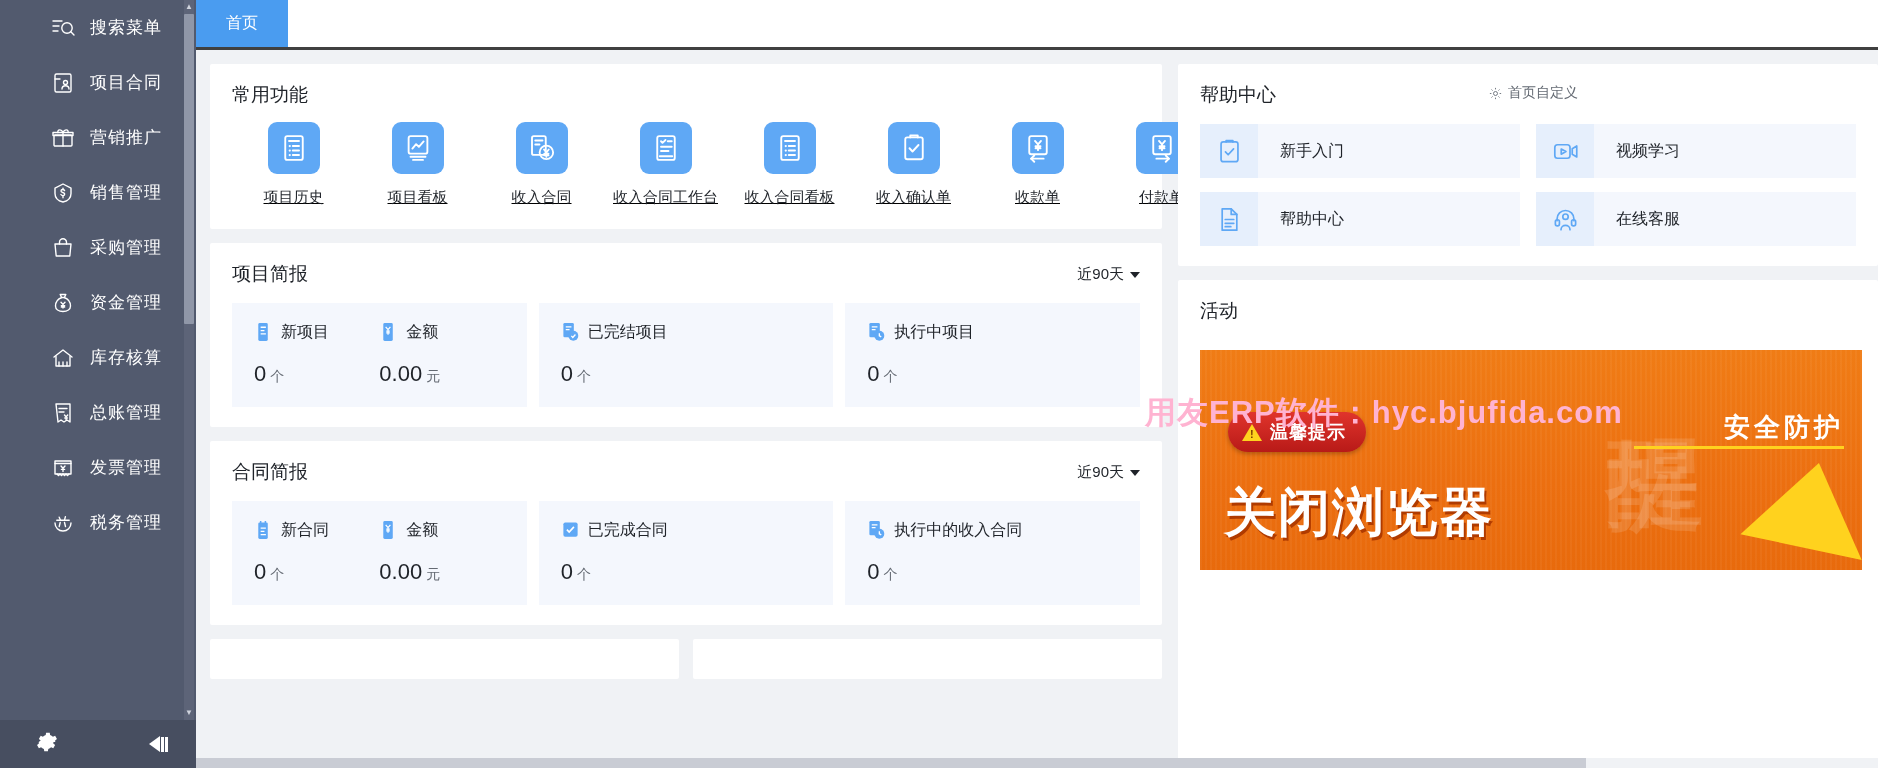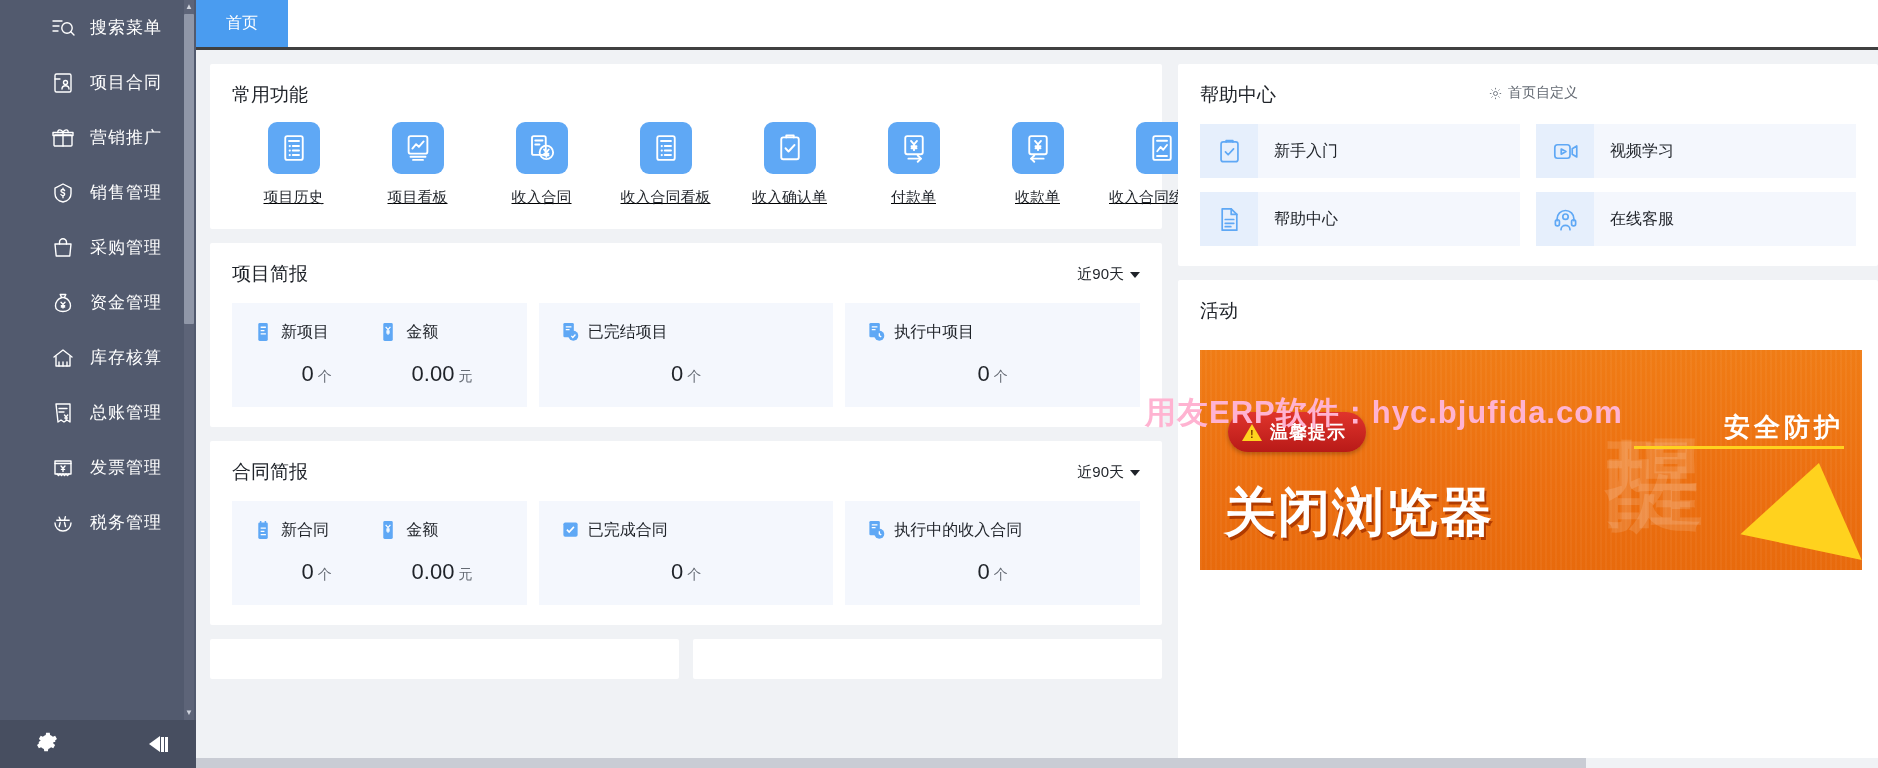--- a/index.html
+++ b/index.html
@@ -98,21 +98,21 @@
   }
 
   .content {
     flex: 1 1 auto;
     overflow: hidden;
     padding: 14px 0 0 14px;
     display: flex;
     gap: 16px;
     position: relative;
   }
-  .col-left { width: 952px; flex: 0 0 952px; display: flex; flex-direction: column; gap: 14px; text-align: center; }
+  .col-left { width: 952px; flex: 0 0 952px; display: flex; flex-direction: column; gap: 14px; }
   .col-right { flex: 1 1 auto; display: flex; flex-direction: column; gap: 14px; min-width: 0; }
 
   .card {
     background: #ffffff;
     border-radius: 2px;
     position: relative;
   }
 
   
   .cf-card { padding: 18px 22px 22px 22px; }
@@ -178,21 +178,21 @@
     background: #f4f7fd;
     display: flex; align-items: center;
     cursor: pointer;
   }
   .help-ico {
     width: 58px; height: 54px; flex: 0 0 58px;
     background: #e6effc;
     display: flex; align-items: center; justify-content: center;
   }
   .help-ico svg { width: 27px; height: 27px; stroke: #5fa8f5; fill: none; stroke-width: 1.5; }
-  .help-text { padding-left: 16px; font-size: 16px; color: #1f2329; white-space: nowrap; }
+  .help-text { padding-left: 22px; font-size: 16px; color: #1f2329; white-space: nowrap; }
 
   
   .act-card { padding: 18px 16px 0 22px; flex: 1 1 auto; overflow: hidden; }
   .banner {
     margin-top: 26px;
     height: 220px;
     background:
       repeating-linear-gradient(90deg, rgba(255,255,255,0.045) 0 2px, rgba(0,0,0,0) 2px 5px),
       linear-gradient(180deg, #f07c15 0%, #ec6f10 60%, #e86a0c 100%);
     position: relative; overflow: hidden;
@@ -445,20 +445,32 @@
                     <circle cx="15.5" cy="15.5" r="5.4"></circle>
                     <path d="M13.6 13.2l1.9 2.3 1.9-2.3M15.5 15.5v3.6M13.8 16.6h3.4M13.8 17.9h3.4"></path>
                   </svg>
                 </span>
                 <span class="cf-label">收入合同</span>
               </div>
               <div class="cf-item">
                 <span class="cf-ico">
                   <svg viewBox="0 0 24 24" stroke-linecap="round" stroke-linejoin="round">
                     <rect x="5" y="2.5" width="14" height="19" rx="1.6"></rect>
+                    <path d="M8 6.6l1.2 1.3L11.6 5.6"></path>
+                    <path d="M13.4 6.6h3.2"></path>
+                    <path d="M8 11h8.6M8 14.4h6"></path>
+                    <path d="M7 18.6h10"></path>
+                  </svg>
+                </span>
+                <span class="cf-label">收入合同工作台</span>
+              </div>
+              <div class="cf-item">
+                <span class="cf-ico">
+                  <svg viewBox="0 0 24 24" stroke-linecap="round" stroke-linejoin="round">
+                    <rect x="5" y="2.5" width="14" height="19" rx="1.6"></rect>
                     <path d="M8 6.4h8"></path>
                     <circle cx="8.6" cy="10.4" r="0.9" fill="#fff" stroke="none"></circle>
                     <path d="M11 10.4h5"></path>
                     <circle cx="8.6" cy="14" r="0.9" fill="#fff" stroke="none"></circle>
                     <path d="M11 14h5"></path>
                     <circle cx="8.6" cy="17.6" r="0.9" fill="#fff" stroke="none"></circle>
                     <path d="M11 17.6h5"></path>
                   </svg>
                 </span>
                 <span class="cf-label">收入合同看板</span>
@@ -471,36 +483,36 @@
                     <path d="M8.4 12.2l2.4 2.6 4.8-5.2"></path>
                   </svg>
                 </span>
                 <span class="cf-label">收入确认单</span>
               </div>
               <div class="cf-item">
                 <span class="cf-ico">
                   <svg viewBox="0 0 24 24" stroke-linecap="round" stroke-linejoin="round">
                     <rect x="5" y="2.5" width="14" height="14.5" rx="1.6"></rect>
                     <path d="M9.6 6.3l2.4 2.8 2.4-2.8M12 9.1v4.6M10 10.6h4M10 12.2h4"></path>
+                    <path d="M16.5 20.5H6.5"></path>
+                    <path d="M9 18l-2.5 2.5L9 23"></path>
+                  </svg>
+                </span>
+                <span class="cf-label">收款单</span>
+              </div>
+              <div class="cf-item">
+                <span class="cf-ico">
+                  <svg viewBox="0 0 24 24" stroke-linecap="round" stroke-linejoin="round">
+                    <rect x="5" y="2.5" width="14" height="14.5" rx="1.6"></rect>
+                    <path d="M9.6 6.3l2.4 2.8 2.4-2.8M12 9.1v4.6M10 10.6h4M10 12.2h4"></path>
                     <path d="M7.5 20.5h10"></path>
                     <path d="M15 18l2.5 2.5L15 23"></path>
                   </svg>
                 </span>
                 <span class="cf-label">付款单</span>
-              </div>
-              <div class="cf-item">
-                <span class="cf-ico">
-                  <svg viewBox="0 0 24 24" stroke-linecap="round" stroke-linejoin="round">
-                    <rect x="5" y="2.5" width="14" height="14.5" rx="1.6"></rect>
-                    <path d="M9.6 6.3l2.4 2.8 2.4-2.8M12 9.1v4.6M10 10.6h4M10 12.2h4"></path>
-                    <path d="M16.5 20.5H6.5"></path>
-                    <path d="M9 18l-2.5 2.5L9 23"></path>
-                  </svg>
-                </span>
-                <span class="cf-label">收款单</span>
               </div>
               <div class="cf-item">
                 <span class="cf-ico">
                   <svg viewBox="0 0 24 24" stroke-linecap="round" stroke-linejoin="round">
                     <rect x="5" y="2.5" width="14" height="19" rx="1.6"></rect>
                     <path d="M8 6.2h8"></path>
                     <path d="M8.2 14.6l2.6-3.4 2.2 2.2 3-3.8"></path>
                     <path d="M8 18.4h8"></path>
                   </svg>
                 </span>

